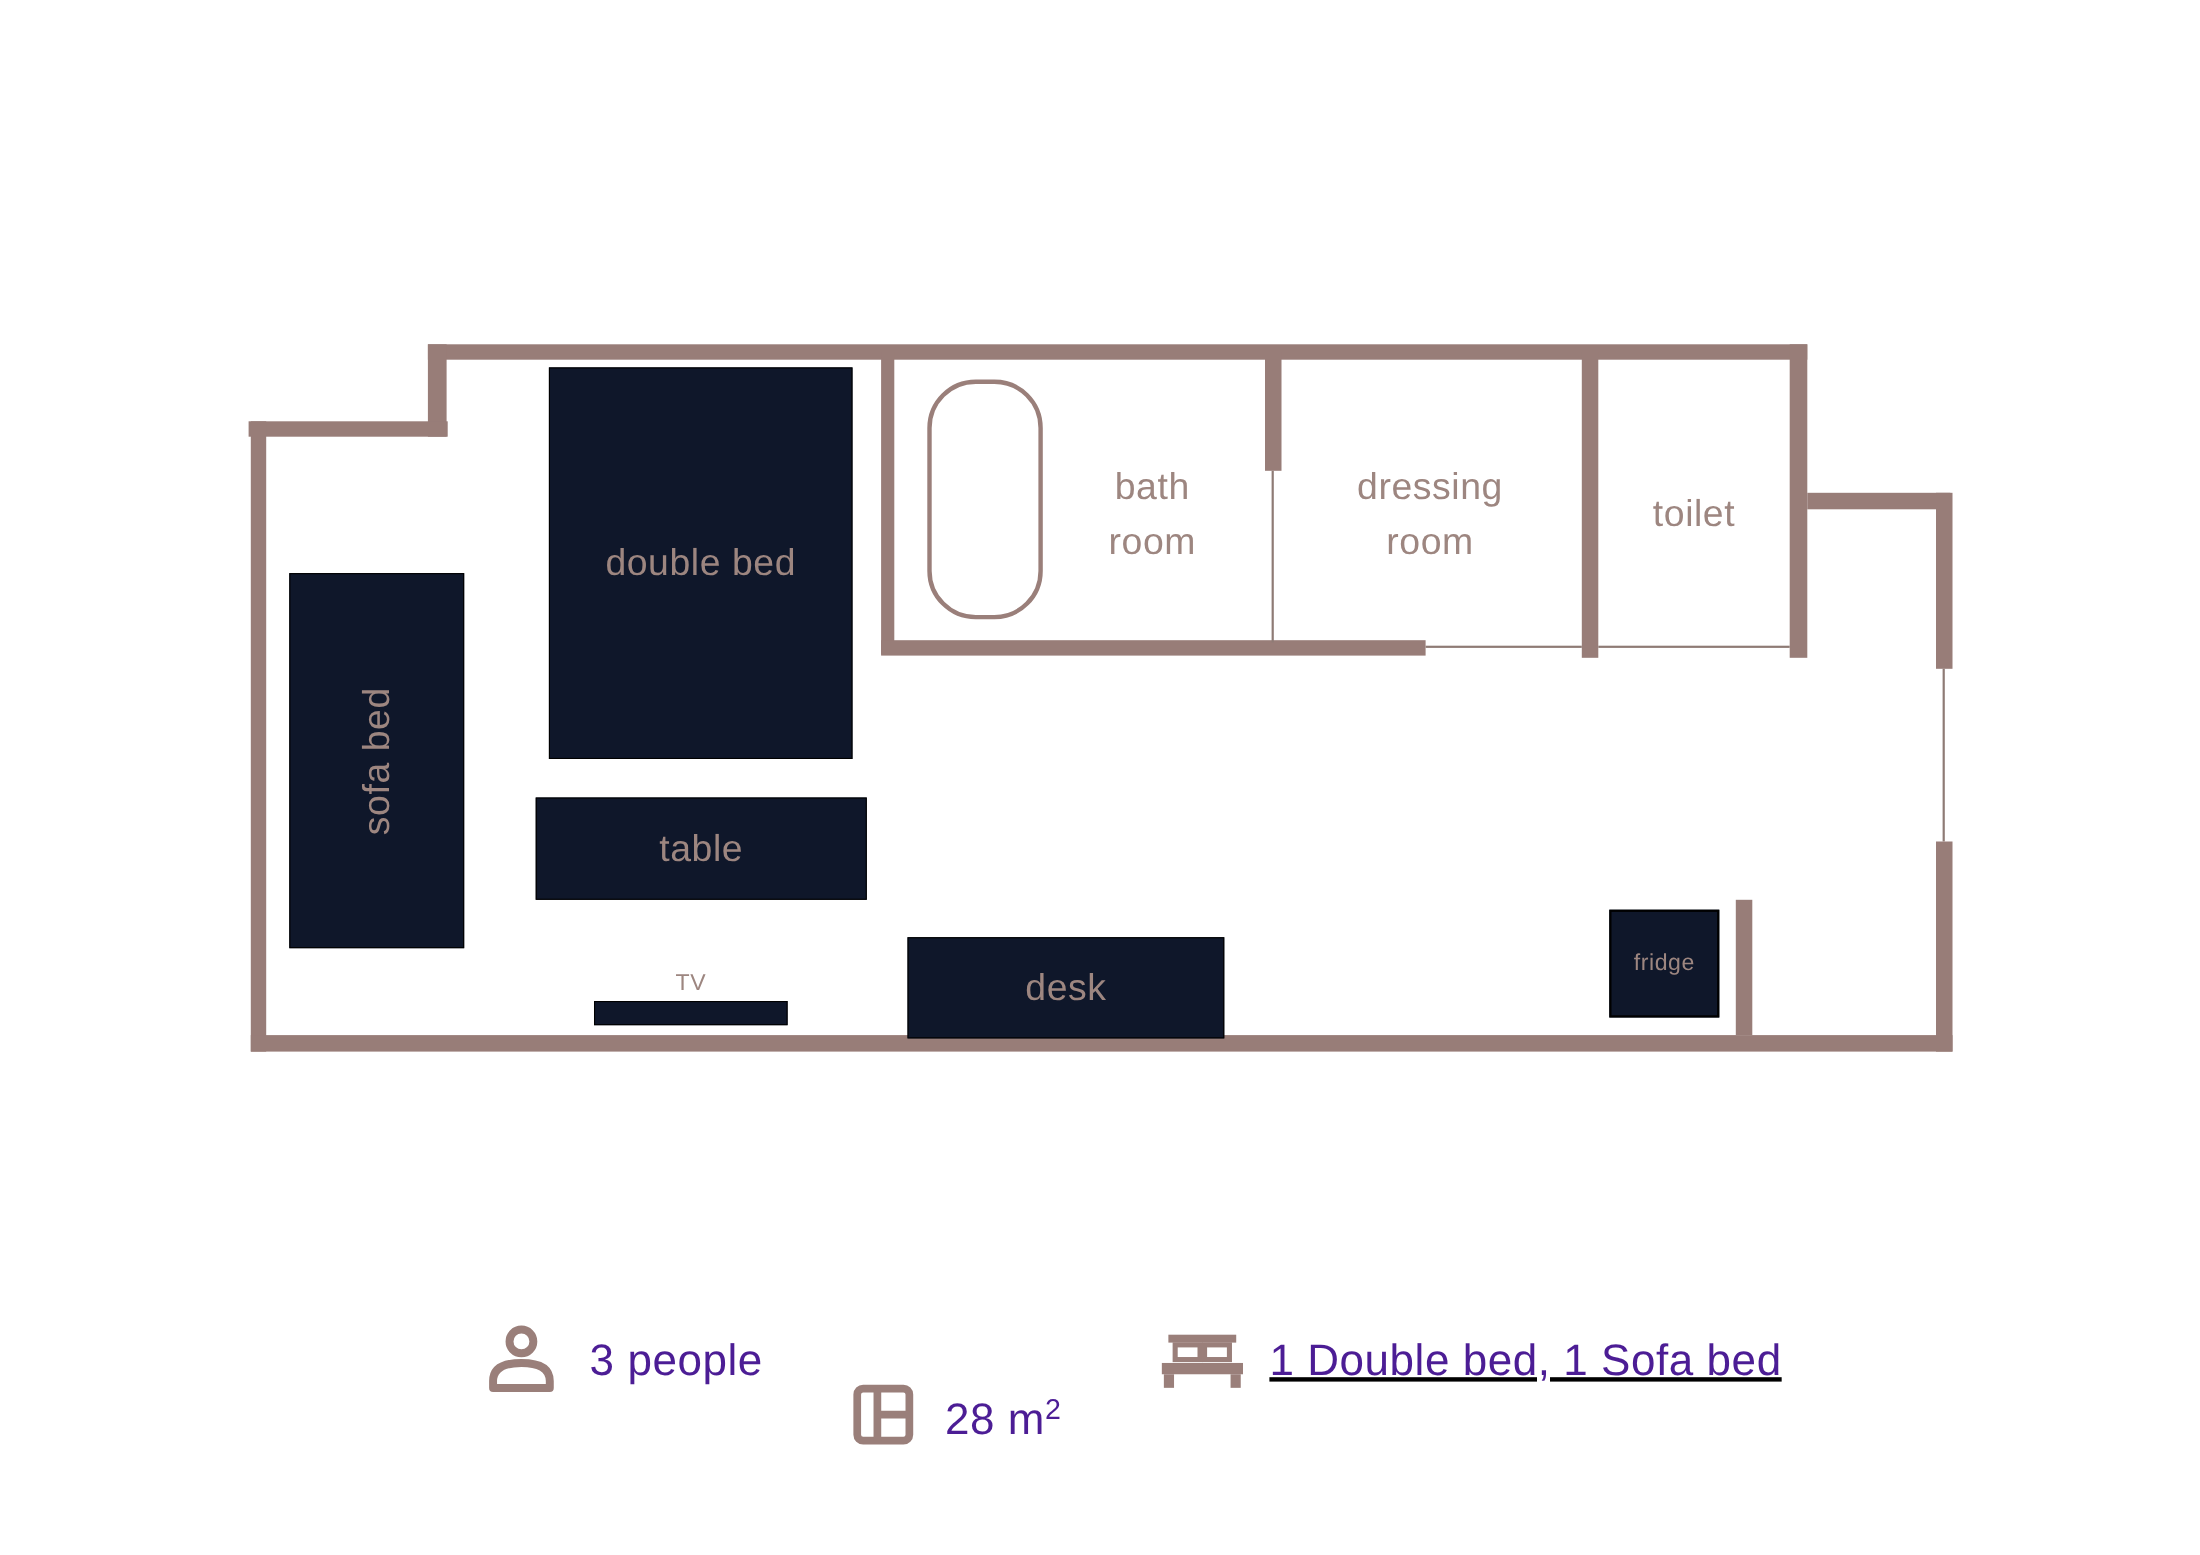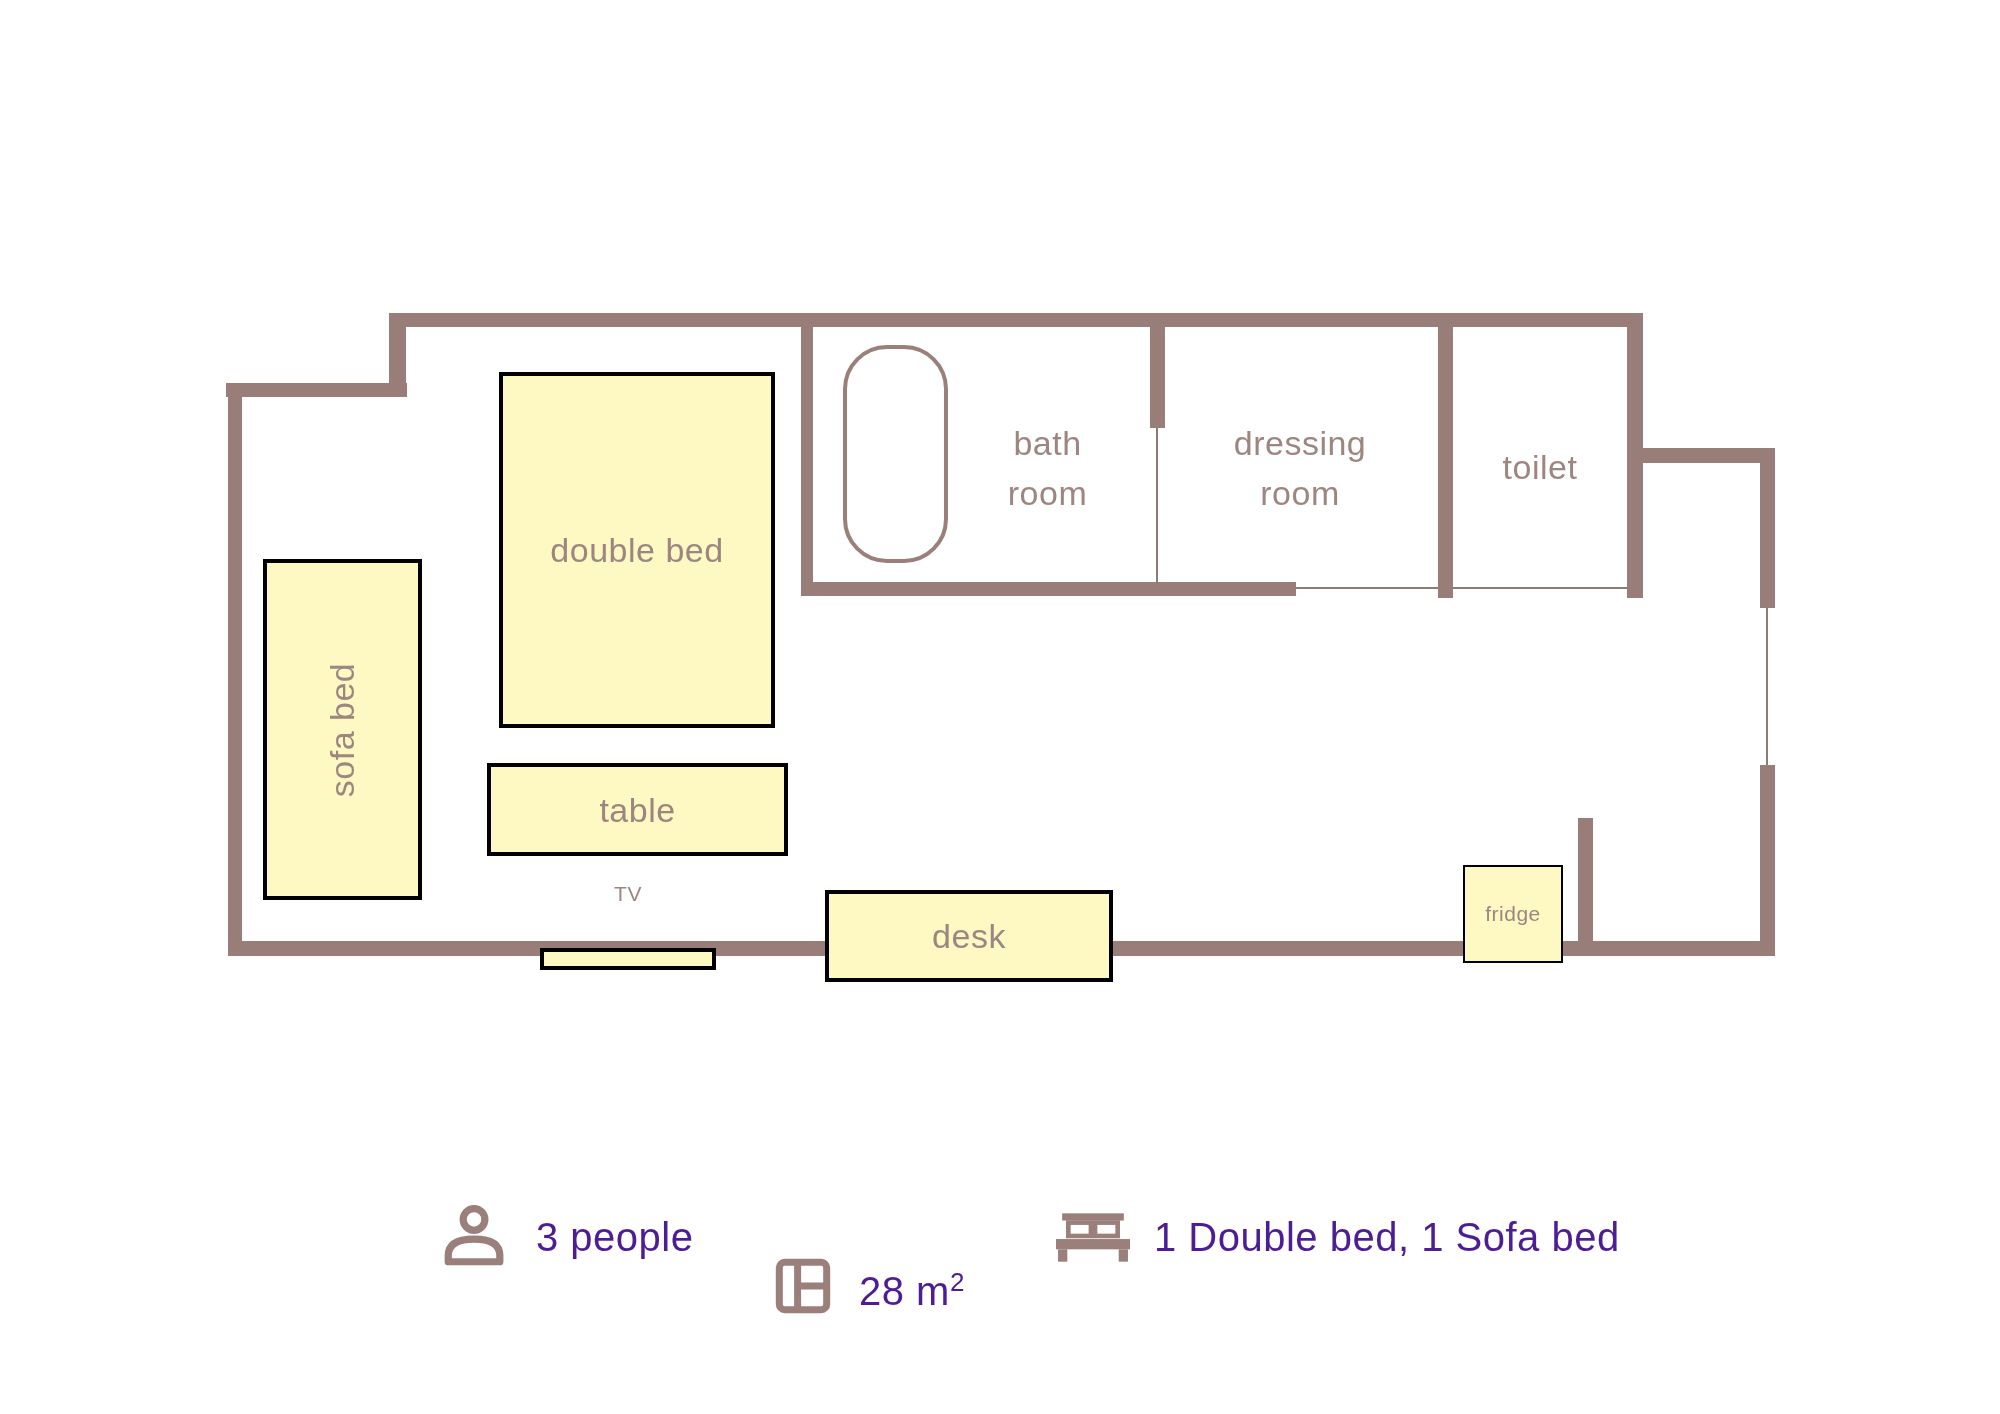--- a/index.html
+++ b/index.html
@@ -7,25 +7,24 @@
     position:relative;
     width:2000px;height:1414px;
     background:#ffffff;
     font-family:"Liberation Sans", sans-serif;
     overflow:hidden;
   }
   .wall{position:absolute;background:#987d78;}
   .thinline{position:absolute;background:#8e7b75;}
   .furn{
     position:absolute;
-    border:4px solid #000000;
-    background:#fef9c3;
+    border:1px solid #000000;
+    background:#0f172a;
     display:flex;align-items:center;justify-content:center;
     box-sizing:border-box;
-    margin-top:38px;
   }
   .plan-label{
     color:#9d8680;
     font-size:34px;
     letter-spacing:0.5px;
     text-align:center;
     line-height:50px;
     white-space:nowrap;
   }
   .small-label{font-size:21px;line-height:24px;}
@@ -130,21 +129,21 @@
     <svg class="icon-box" width="56" height="56" viewBox="0 0 52 52" fill="none" stroke="#9a7f7a" stroke-width="6.5">
       <rect x="4" y="4" width="44" height="44" rx="5"></rect>
       <line x1="21" y1="4" x2="21" y2="48"></line>
       <line x1="21" y1="26" x2="48" y2="26"></line>
     </svg>
     <span class="info-text" style="margin-left:28px;">
       <span>28 m</span><sup>2</sup>
     </span>
   </div>
 
-  <div class="info-item" style="left:1056px;top:1200px;height:74px;">
+  <div class="info-item" style="left:1056px;top:1200px;height:74px;text-decoration:underline;">
     <svg class="icon-box" width="74" height="50" viewBox="0 0 72 48">
       <g fill="#9a7f7a">
         <rect x="6" y="1" width="60" height="7"></rect>
         <rect x="0" y="26" width="72" height="10"></rect>
         <rect x="2" y="36" width="9" height="12"></rect>
         <rect x="61" y="36" width="9" height="12"></rect>
       </g>
       <g fill="#ffffff" stroke="#9a7f7a" stroke-width="4.5">
         <rect x="12" y="10" width="22" height="13"></rect>
         <rect x="38" y="10" width="22" height="13"></rect>

